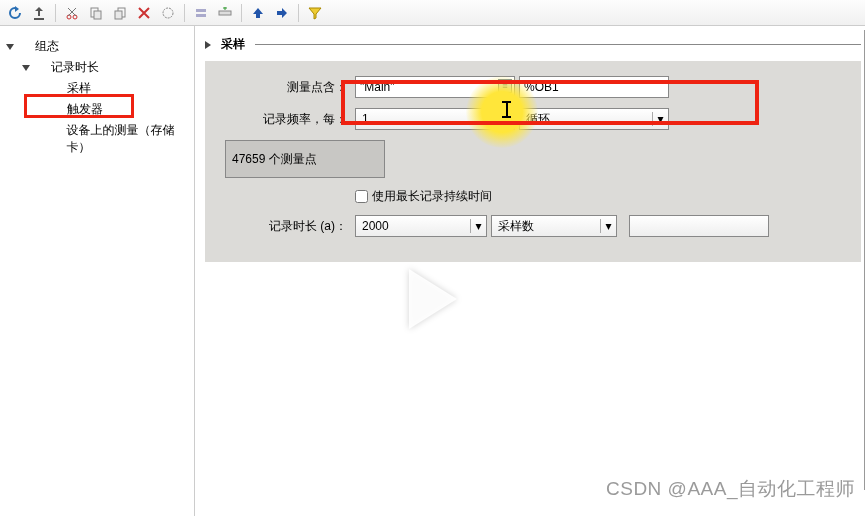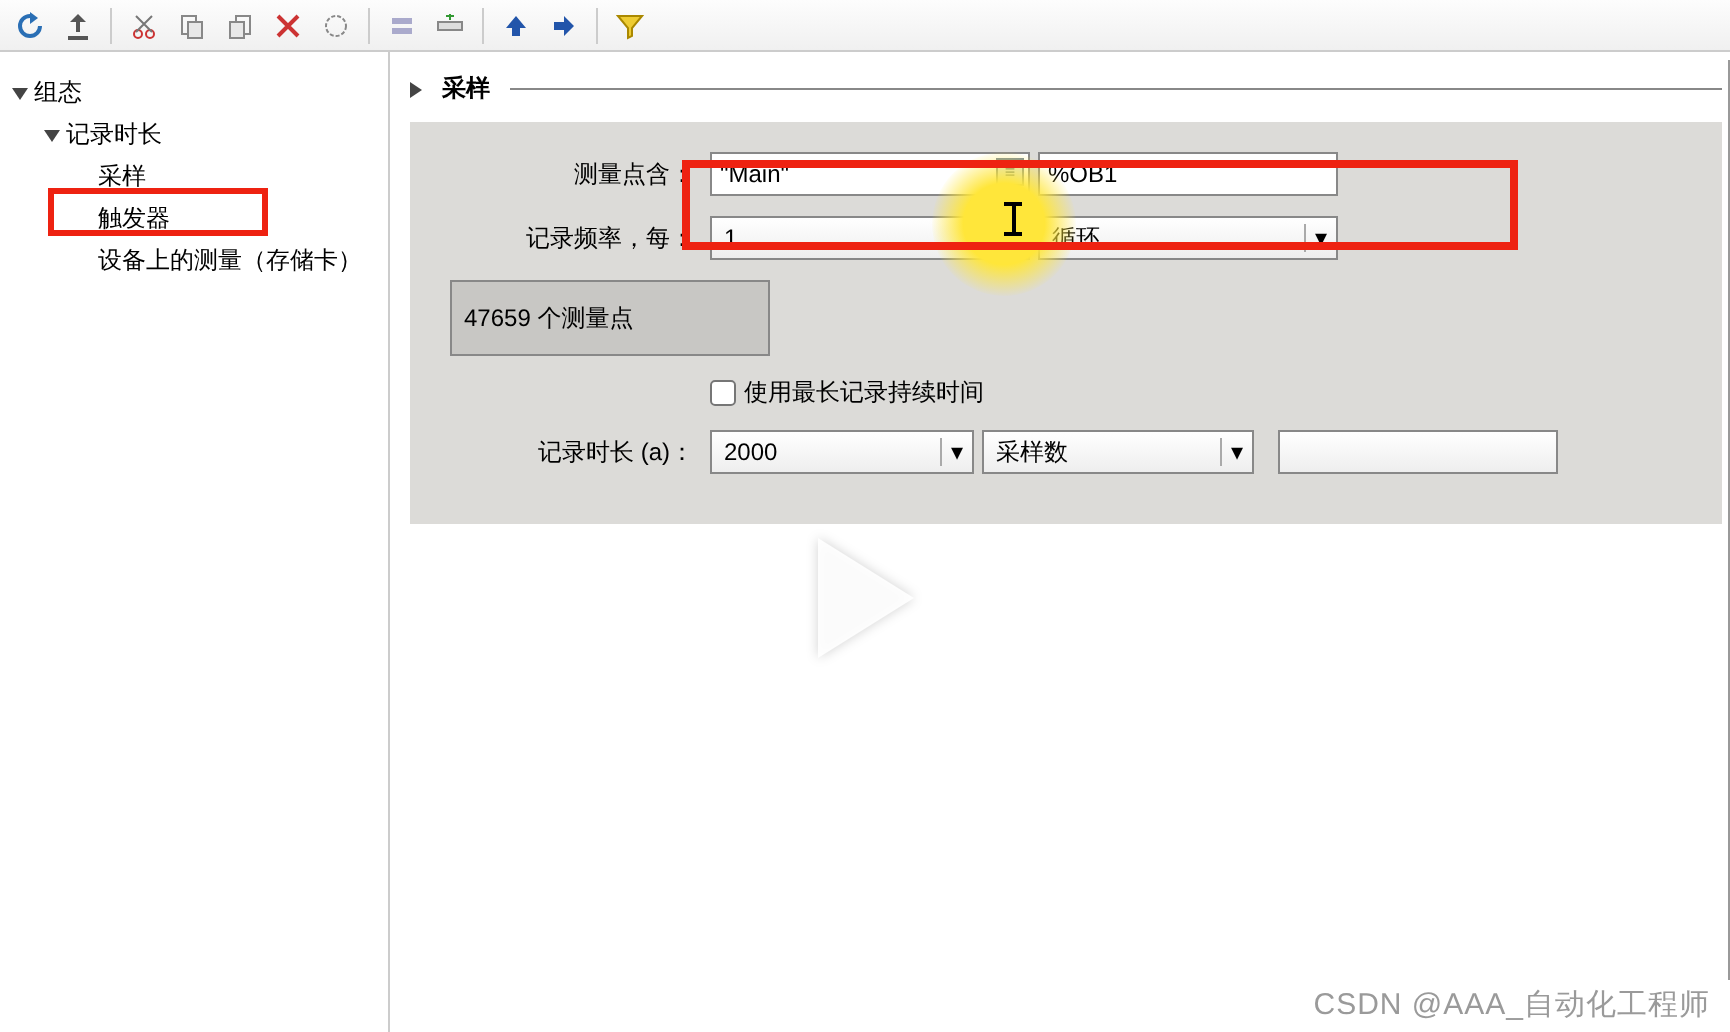--- a/index.html
+++ b/index.html
@@ -2,21 +2,21 @@
 <html><head>
   <meta charset="utf-8">
   <style>
     * { box-sizing: border-box; margin: 0; padding: 0; font-family: "Microsoft YaHei", Arial, sans-serif; font-size: 12px; }
     body { width: 865px; height: 516px; background: #fff; position: relative; overflow: hidden; }
     .toolbar { height: 26px; background: linear-gradient(#fdfdfd,#f0f0f0); border-bottom: 1px solid #ccc; display: flex; align-items: center; padding: 0 4px; gap: 2px; }
     .tbtn { width: 22px; height: 20px; display:flex; align-items:center; justify-content:center; cursor:pointer; border:1px solid transparent; }
     .tsep { width:1px; height:18px; background:#ccc; margin:0 3px; }
     .main { display:flex; height:490px; }
     .sidebar { width:195px; border-right:1px solid #ccc; background:#fff; padding-top:10px; }
-    .tree-item { padding: 2px 4px; display:flex; align-items:center; gap:3px; cursor:pointer; }
+    .tree-item { padding: 2px 4px; display:flex; align-items:center; gap:21px; cursor:pointer; }
     .tree-item.lvl0 { padding-left:6px; }
     .tree-item.lvl1 { padding-left:22px; }
     .tree-item.lvl2 { padding-left:38px; }
     .toggle { width:0;height:0; display:inline-block; }
     .toggle.open { border-left:4px solid transparent;border-right:4px solid transparent;border-top:6px solid #444; }
     .toggle.none { width:8px; }
     .red-box1 { position:absolute; left:24px; top:94px; width:110px; height:24px; border:3px solid #e21; pointer-events:none; }
     .content { flex:1; padding:10px 0 0 10px; position:relative; overflow:hidden; }
     .section-header { display:flex; align-items:center; gap:10px; margin-bottom:8px; font-size:14px; font-weight:bold; }
     .section-header .arrow { display:inline-block; width:0;height:0; border-top:4px solid transparent;border-bottom:4px solid transparent;border-left:6px solid #444; }
@@ -31,21 +31,21 @@
     .readonly { height:38px; background:#c8c7c4; border:1px solid #888; padding:0 6px; display:flex; align-items:center; }
     .cb-wrap { display:flex; align-items:center; gap:4px; }
     .inicon { position:relative; }
     .inicon .iicon { position:absolute; right:3px; top:3px; width:14px; height:14px; border:1px solid #789; background:#dbe6f4; text-align:center; font-size:9px; line-height:12px; color:#357; cursor:pointer;}
     .highlight-yellow { position:absolute; width:72px; height:72px; border-radius:50%; background: radial-gradient(circle,#ffe63a 0%, #ffe63a 40%, rgba(255,230,58,0) 72%); left:466px; top:76px; pointer-events:none; z-index:5; }
     .text-cursor { position:absolute; left:501px; top:101px; width:1px; height:16px; font-size:16px; z-index:6; pointer-events:none; }
     .text-cursor::before{content:"";position:absolute;width:1.5px;height:16px;background:#000;left:5px;}
     .text-cursor::after{content:"";position:absolute;width:9px;height:1.5px;background:#000;top:0;left:1px; box-shadow:0 15px 0 #000;}
     .red-box2 { position:absolute; left:341px; top:80px; width:418px; height:45px; border:4px solid #e21; pointer-events:none; z-index:7; }
     .vline { position:absolute; right:0; top:30px; width:1px; height:460px; background:#999; }
-    .csdn { position:absolute; bottom:4px; right:10px; color:rgba(100,100,100,.65); font-size:15px; letter-spacing:.5px;margin-top:14px;}
+    .csdn { position:absolute; bottom:14px; right:10px; color:rgba(100,100,100,.65); font-size:19px; letter-spacing:.5px;margin-top:14px;}
     .play { position:absolute; left:50%; top:58%; transform:translate(-50%,-50%); width:0;height:0; border-left:48px solid rgba(255,255,255,.9); border-top:30px solid transparent; border-bottom:30px solid transparent; pointer-events:none; z-index:20; filter:drop-shadow(0 0 3px rgba(0,0,0,.2)); }
   </style>
 </head>
 <body>
 
 <div class="toolbar">
   <div class="tbtn">
       <svg width="14" height="14">
         <path d="M7 1a6 6 0 1 0 6 6h-2a4 4 0 1 1-4-4V1z" fill="#2a6fb5"></path>
         <path d="M7 0l4 3-4 3z" fill="#2a6fb5"></path>
@@ -185,21 +185,21 @@
         </label>
       </div>
 
       <div class="form-row" style="margin-bottom:0">
         <div class="lbl">记录时长 (a)：</div>
         <div class="combo" style="width:132px">
           <span>2000</span>
             <span class="dd">▾</span>
         </div>
         <div style="width:4px"></div>
-        <div class="combo" style="width:136px">
+        <div class="combo" style="width:126px">
           <span>采样数</span>
             <span class="dd">▾</span>
         </div>
         <div style="width:12px"></div>
         <div class="combo" style="width:140px">
           <span></span>
         </div>
       </div>
     </div>
   </div>

